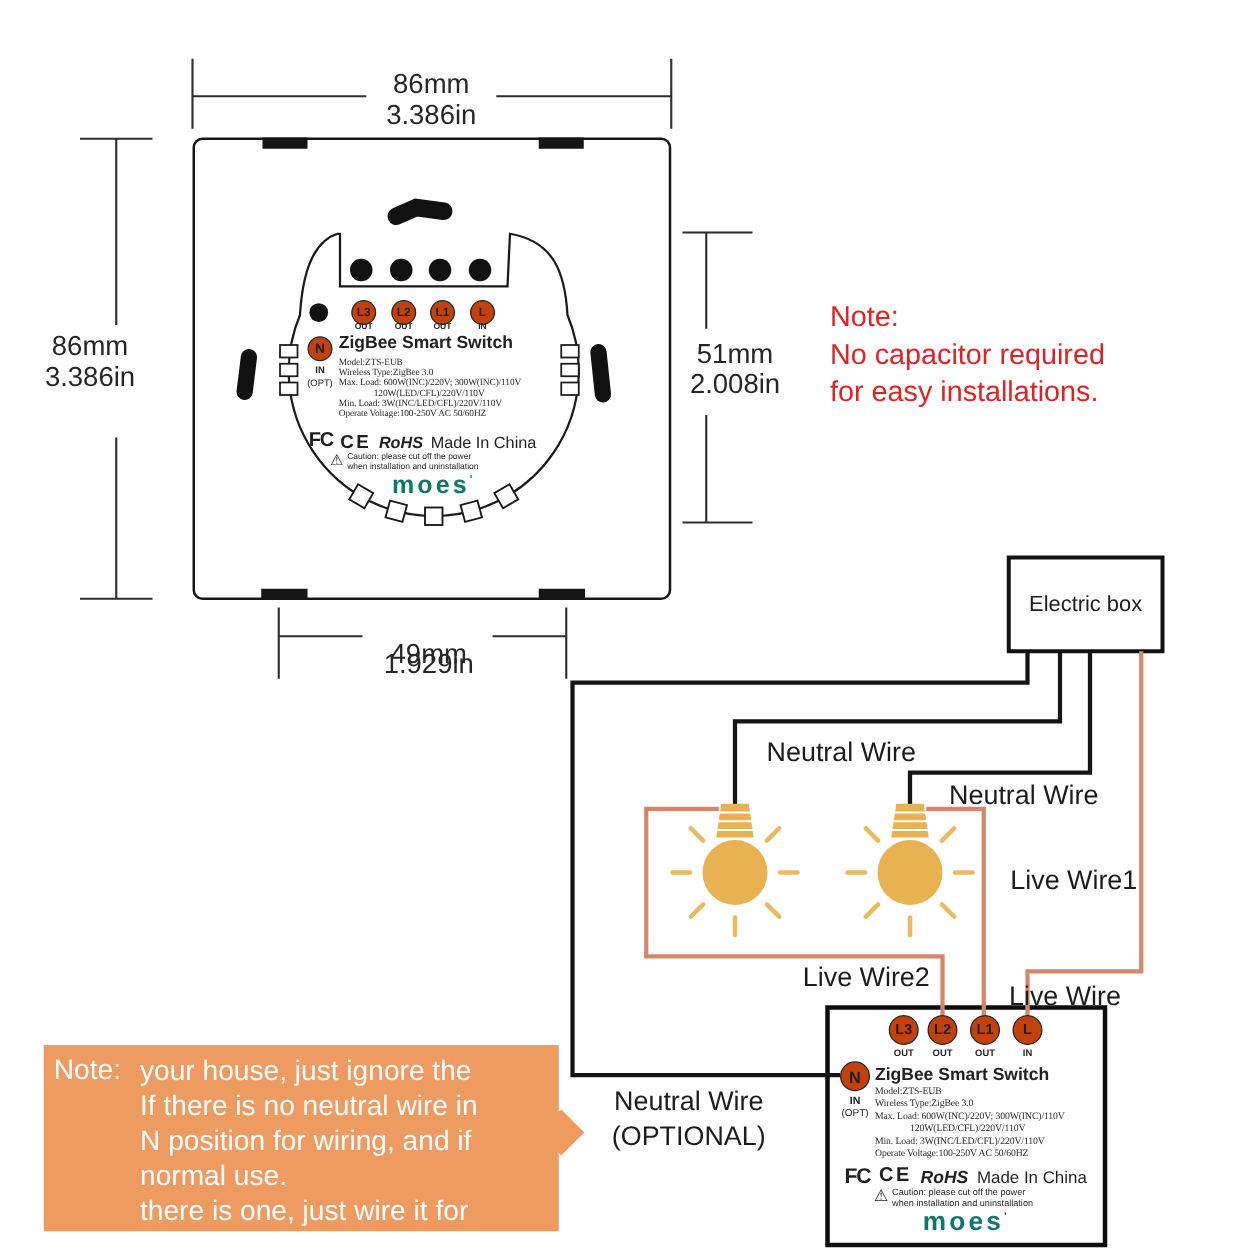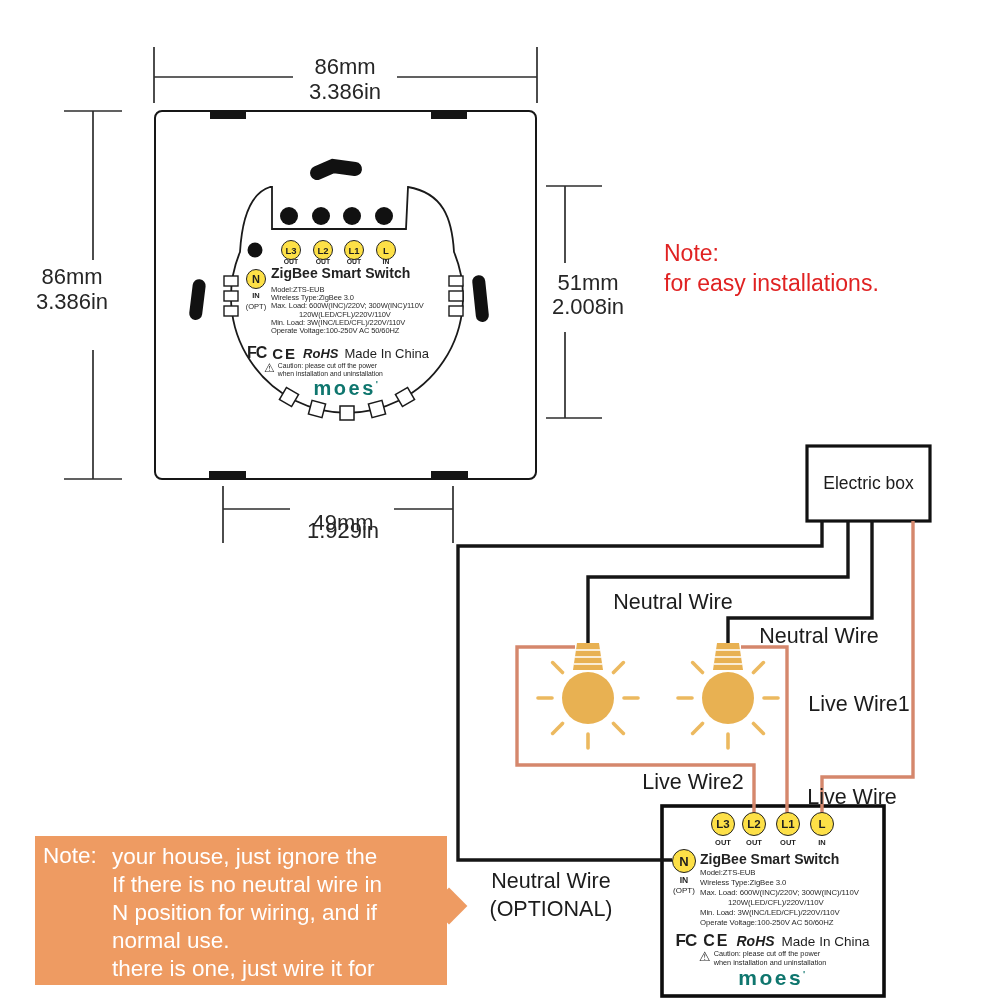--- a/index.html
+++ b/index.html
@@ -11,27 +11,27 @@
   .panel{position:absolute;left:154px;top:110px;width:383px;height:370px;
          border:2px solid #161616;border-radius:8px;background:#fff;box-sizing:border-box;z-index:1;}
   .tab{position:absolute;background:#151515;z-index:3;}
   
   .dim{position:absolute;width:110px;text-align:center;font-size:22px;color:#262626;z-index:4;white-space:nowrap;}
   
   .rednote div{font-size:23px;line-height:30px;color:#e02222;white-space:nowrap;}
   
   .wlabel{position:absolute;width:150px;text-align:center;font-size:21.5px;color:#1c1c1c;z-index:4;white-space:nowrap;}
   
-  .term{position:absolute;box-sizing:border-box;border:1.7px solid #222;border-radius:50%;background:#fde047;
+  .term{position:absolute;box-sizing:border-box;border:1.7px solid #222;border-radius:50%;background:#c2410c;
         display:flex;align-items:center;justify-content:center;font-weight:600;z-index:5;}
   .tdir{position:absolute;text-align:center;font-weight:600;color:#222;z-index:5;}
   
   .utitle{position:absolute;font-weight:600;color:#222;z-index:5;white-space:nowrap;}
   .uspecs{position:absolute;color:#2a2a2a;z-index:5;}
-  .uspecs div{white-space:nowrap;letter-spacing:-0.1px;}
+  .uspecs div{white-space:nowrap;letter-spacing:-0.1px;font-family:Liberation Serif, serif;}
   .uspecs .indent{padding-left:28px;}
   .certrow{position:absolute;display:flex;align-items:center;justify-content:center;z-index:5;white-space:nowrap;}
   .fcc{font-weight:800;letter-spacing:-1px;}
   .ce{font-weight:600;letter-spacing:2px;}
   .rohs{font-weight:800;font-style:italic;letter-spacing:0;}
   .made{font-weight:500;}
   .cautionrow{position:absolute;display:flex;align-items:flex-start;z-index:5;}
   .cautionrow .ci{line-height:1;margin-right:3px;}
   .cautionrow .cl div{white-space:nowrap;}
   .brand{position:absolute;text-align:center;font-weight:600;letter-spacing:2.5px;text-transform:lowercase;z-index:5;color:#0f766e;}
@@ -150,20 +150,21 @@
   <div class="dim" style="left:290px;top:79px;">3.386in</div>
   <div class="dim" style="left:17px;top:264px;">86mm</div>
   <div class="dim" style="left:17px;top:289px;">3.386in</div>
   <div class="dim" style="left:533px;top:270px;">51mm</div>
   <div class="dim" style="left:533px;top:294px;">2.008in</div>
   <div class="dim" style="left:288px;top:510px;">49mm</div>
   <div class="dim" style="left:288px;top:518px;">1.929in</div>
 
   <div class="abs rednote" style="left:664px;top:238px;z-index:4;">
     <div>Note:</div>
+    <div>No capacitor required</div>
     <div>for easy installations.</div>
   </div>
 
   <div class="term" style="left:281px;top:240px;width:20px;height:20px;font-size:9.5px;">L3</div>
   <div class="term" style="left:313px;top:240px;width:20px;height:20px;font-size:9.5px;">L2</div>
   <div class="term" style="left:344px;top:240px;width:20px;height:20px;font-size:9.5px;">L1</div>
   <div class="term" style="left:376px;top:240px;width:20px;height:20px;font-size:9.5px;">L</div>
   <div class="tdir" style="left:276px;top:258px;width:30px;font-size:6.8px;">OUT</div>
   <div class="tdir" style="left:308px;top:258px;width:30px;font-size:6.8px;">OUT</div>
   <div class="tdir" style="left:339px;top:258px;width:30px;font-size:6.8px;">OUT</div>

